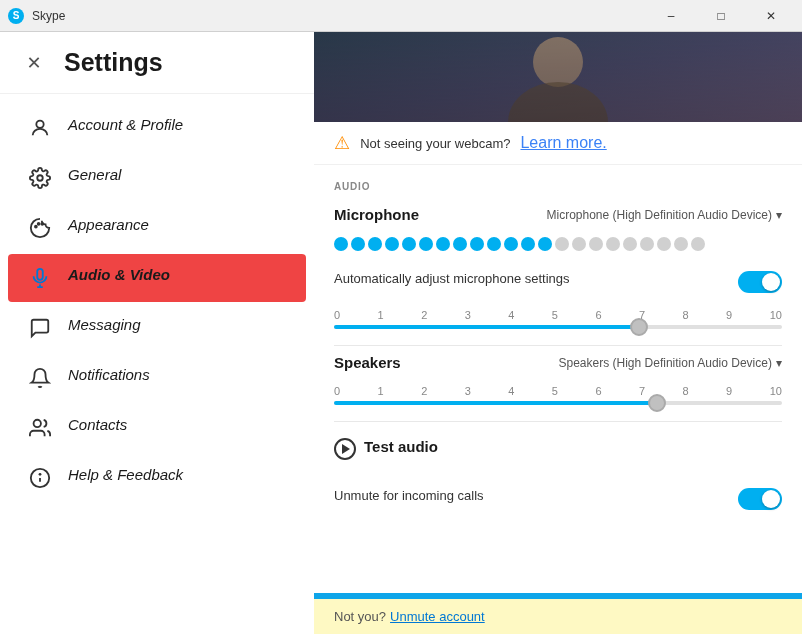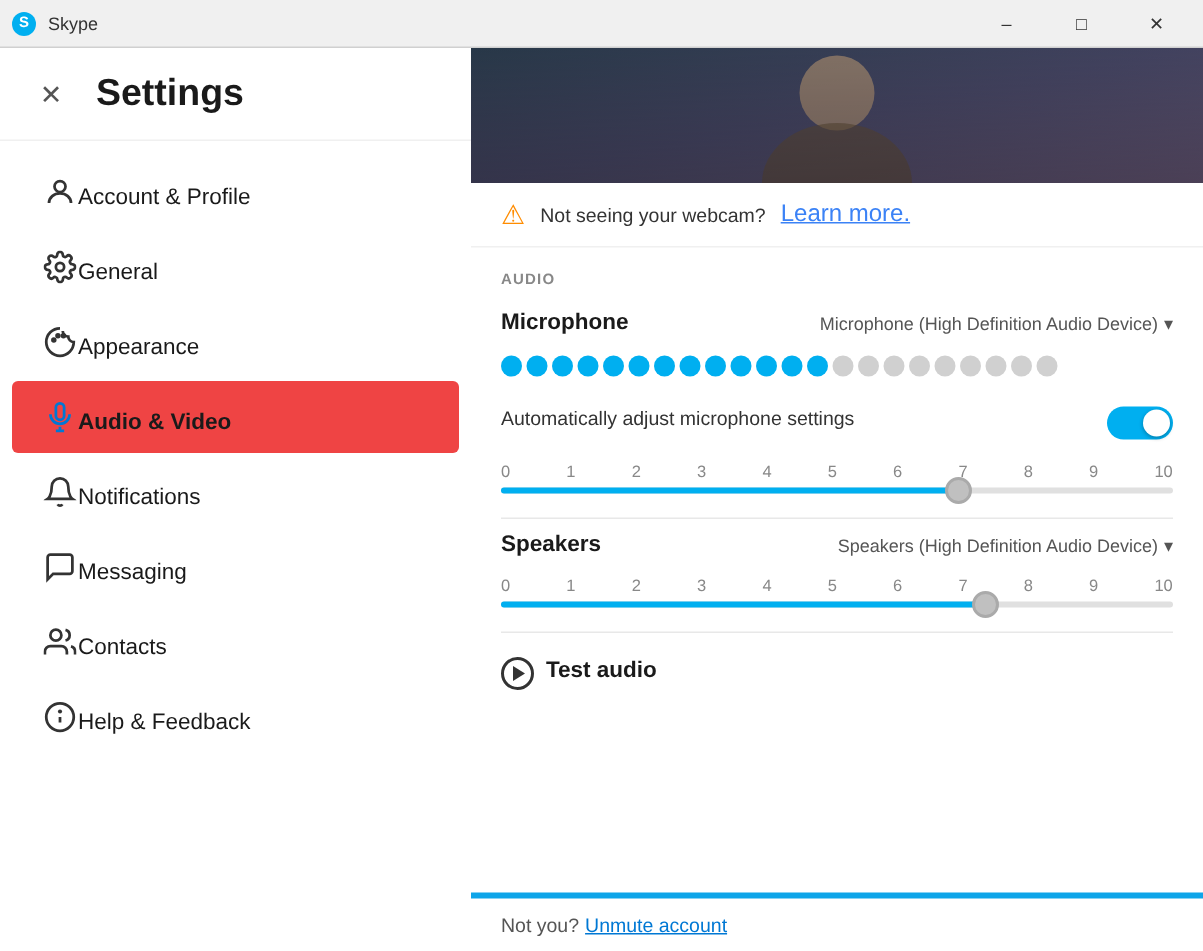--- a/index.html
+++ b/index.html
@@ -106,25 +106,27 @@
     }
 
     .settings-nav {
       flex: 1;
       overflow-y: auto;
       padding: 8px 0;
     }
 
     .nav-item {
       display: flex;
-      align-items: flex-end;
+      align-items: flex-start;
       padding: 12px 20px;
+      gap: 16px;
       cursor: pointer;
       border-radius: 4px;
       margin: 2px 8px;
+      font-style: italic;
     }
     .nav-item.active {
       background: #ef4444;
     }
     .nav-icon {
       width: 24px;
       height: 24px;
       display: flex;
       align-items: center;
       justify-content: center;
@@ -208,21 +210,21 @@
       font-size: 10px;
       font-weight: 700;
       color: #888;
       text-transform: uppercase;
       letter-spacing: 0.8px;
       margin-bottom: 14px;
     }
 
     .setting-row {
       display: flex;
-      align-items: flex-end;
+      align-items: center;
       justify-content: space-between;
       margin-bottom: 14px;
     }
     .setting-label {
       font-size: 15px;
       font-weight: 600;
       color: #1a1a1a;
     }
     .setting-dropdown {
       display: flex;
@@ -352,22 +354,22 @@
       font-weight: 600;
       color: #1a1a1a;
     }
 
     
     .not-you-bar {
       position: absolute;
       bottom: 0;
       left: 314px;
       right: 0;
-      background: #ffffff;
-      border-top: 4px solid #0ea5e9;
+      background: #fef9c3;
+      border-top: 6px solid #0ea5e9;
       padding: 10px 20px;
       display: flex;
       align-items: center;
       gap: 4px;
       font-size: 13px;
       color: #555;
       z-index: 20;
     }
     .not-you-link {
       color: #0078d4;
@@ -455,33 +457,33 @@
             <path d="M5 10a7 7 0 0 0 14 0M12 19v3M9 22h6"></path>
           </svg>
         </div>
         <span class="nav-label">Audio &amp; Video</span>
       </div>
 
 
       <div class="nav-item">
         <div class="nav-icon">
           <svg class="icon-svg" viewBox="0 0 24 24" fill="none" stroke="#333" stroke-width="2">
+            <path d="M21 15a2 2 0 0 1-2 2H7l-4 4V5a2 2 0 0 1 2-2h14a2 2 0 0 1 2 2z"></path>
+          </svg>
+        </div>
+        <span class="nav-label">Messaging</span>
+      </div>
+
+      <div class="nav-item">
+        <div class="nav-icon">
+          <svg class="icon-svg" viewBox="0 0 24 24" fill="none" stroke="#333" stroke-width="2">
             <path d="M18 8A6 6 0 0 0 6 8c0 7-3 9-3 9h18s-3-2-3-9M13.73 21a2 2 0 0 1-3.46 0"></path>
           </svg>
         </div>
         <span class="nav-label">Notifications</span>
-      </div>
-
-      <div class="nav-item">
-        <div class="nav-icon">
-          <svg class="icon-svg" viewBox="0 0 24 24" fill="none" stroke="#333" stroke-width="2">
-            <path d="M21 15a2 2 0 0 1-2 2H7l-4 4V5a2 2 0 0 1 2-2h14a2 2 0 0 1 2 2z"></path>
-          </svg>
-        </div>
-        <span class="nav-label">Messaging</span>
       </div>
 
       <div class="nav-item">
         <div class="nav-icon">
           <svg class="icon-svg" viewBox="0 0 24 24" fill="none" stroke="#333" stroke-width="2">
             <path d="M17 21v-2a4 4 0 0 0-4-4H5a4 4 0 0 0-4 4v2"></path>
             <circle cx="9" cy="7" r="4"></circle>
             <path d="M23 21v-2a4 4 0 0 0-3-3.87M16 3.13a4 4 0 0 1 0 7.75"></path>
           </svg>
         </div>
@@ -623,20 +625,26 @@
 
         <div class="divider"></div>
 
         <div class="test-audio-btn">
           <div class="play-icon">
             <div class="play-triangle"></div>
           </div>
           <span class="test-audio-label">Test audio</span>
         </div>
 
+        <div class="toggle-row">
+          <span class="toggle-label">Unmute for incoming calls</span>
+          <div class="toggle on">
+            <div class="toggle-knob"></div>
+          </div>
+        </div>
 
       </div>
     </div>
 
     <div class="not-you-bar">
       <span>Not you?</span>
       <span class="not-you-link">Unmute account</span>
     </div>
 
     <div class="watermark">wsxdn.com</div>

